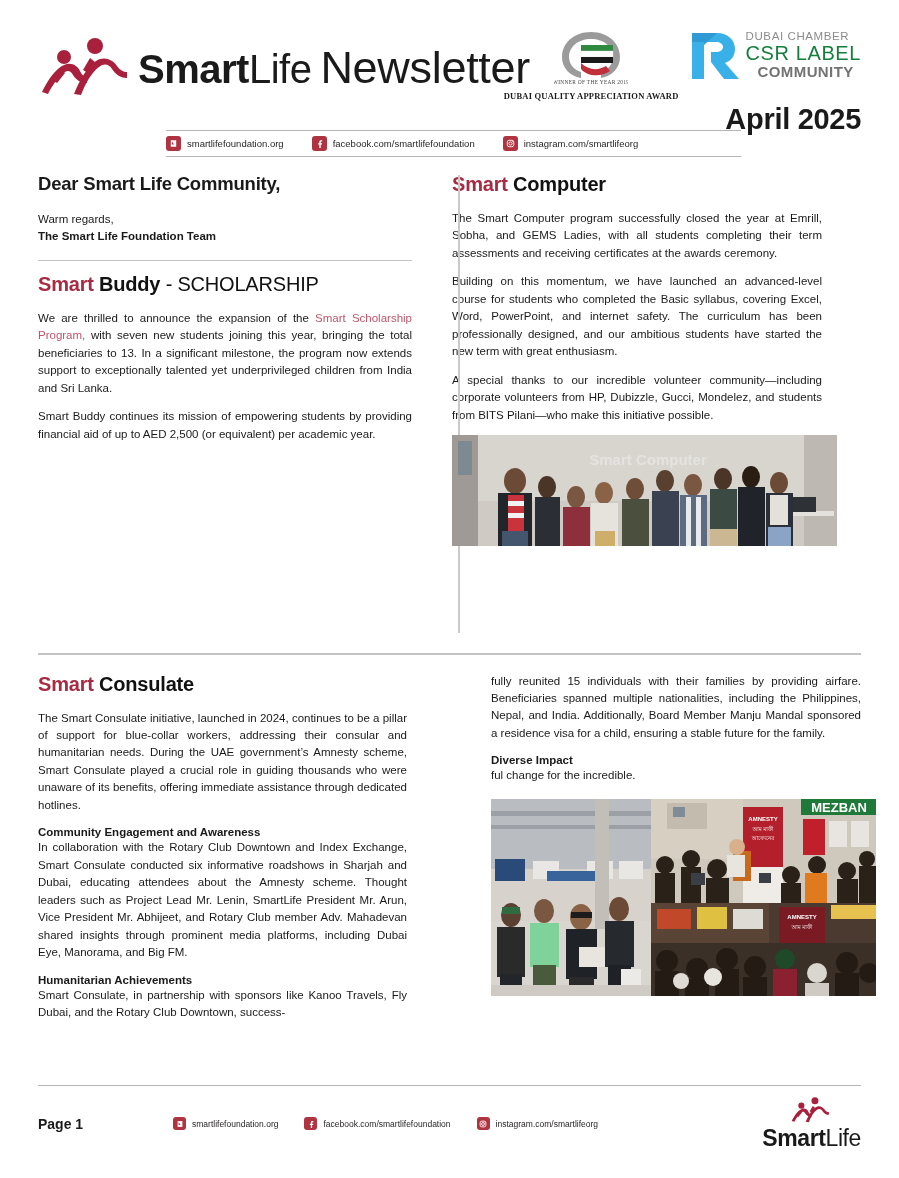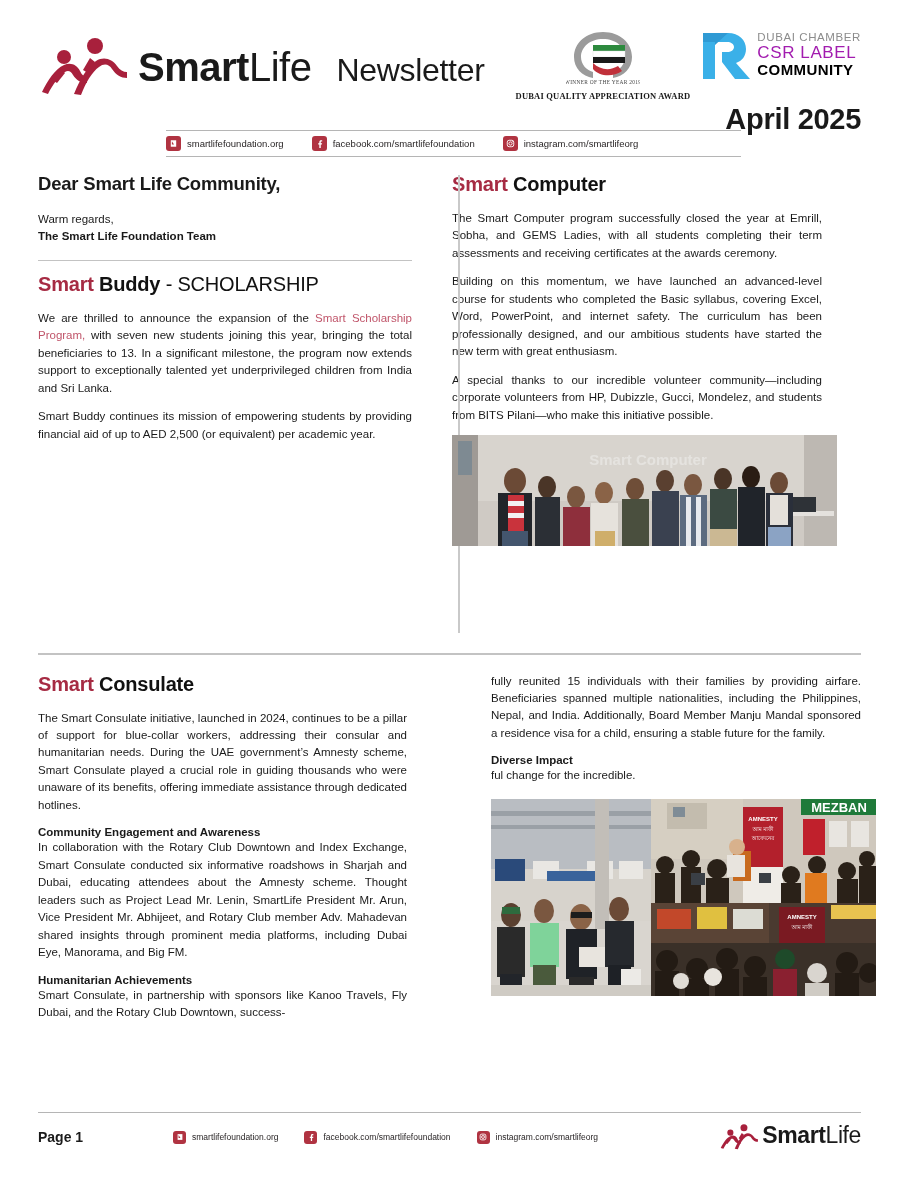--- a/index.html
+++ b/index.html
@@ -38,21 +38,21 @@
   .running-logo { width: 96px; height: 62px; flex: 0 0 auto; }
 
   .brand-title {
     font-size: 40px;
     line-height: 1;
     white-space: nowrap;
     margin-left: 4px;
   }
   .brand-smart { font-weight: 700; letter-spacing: -0.5px; }
   .brand-life  { font-weight: 400; letter-spacing: -0.5px; }
-  .brand-news  { font-weight: 300; font-size: 32px; margin-left: 25px; letter-spacing: -0.3px; }
+  .brand-news  { font-weight: 300; font-size: 45px; margin-left: 9px; letter-spacing: -0.3px; }
 
   .awards {
     position: absolute;
     right: 0;
     top: 8px;
     display: flex;
     align-items: flex-start;
   }
 
   .dqa { text-align: center; margin-right: 8px; }
@@ -63,22 +63,22 @@
     font-size: 8.5px;
     letter-spacing: 0.2px;
     margin-top: 1px;
     white-space: nowrap;
   }
 
   .csr { display: flex; align-items: center; margin-top: 2px; }
   .csr-mark { width: 54px; height: 50px; }
   .csr-lines { margin-left: 5px; line-height: 1.04; }
   .csr-l1 { font-size: 11.5px; color: #8c8c8c; letter-spacing: 0.6px; }
-  .csr-l2 { font-size: 17px; color: #a21caf; letter-spacing: 0.6px; }
-  .csr-l3 { font-size: 15px; color: #000000; font-weight: 700; letter-spacing: 0.4px; }
+  .csr-l2 { font-size: 20px; color: #15803d; letter-spacing: 0.6px; }
+  .csr-l3 { font-size: 15px; color: #737373; font-weight: 700; letter-spacing: 0.4px; margin-left: 12px; }
 
   
   .social-strip {
     position: relative;
     margin-left: 128px;
     margin-top: -8px;
     border-top: 1.5px solid #b5b5b5;
     border-bottom: 1.5px solid #b5b5b5;
     padding: 5px 0 5px 0;
     width: 575px;
@@ -224,21 +224,21 @@
   .page-num {
     font-size: 14px;
     font-weight: 700;
     width: 135px;
     flex: 0 0 auto;
   }
   .footer-socials { display: flex; align-items: center; flex: 1 1 auto; }
   .footer-socials .social-item { margin-right: 26px; }
   .footer-socials .social-text { font-size: 8.5px; }
   .footer-socials .social-badge { width: 13px; height: 13px; }
-  .footer-logo { display: flex; margin-left: auto; }
+  .footer-logo { display: flex; align-items: center; margin-left: auto; flex-direction: column; }
   .footer-logo svg.runner { width: 42px; height: 30px; }
   .footer-logo .fl-text {
     font-size: 23px;
     letter-spacing: -0.4px;
     margin-left: 1px;
   }
   .fl-smart { font-weight: 700; }
   .fl-life  { font-weight: 400; }
 </style>
 </head>

